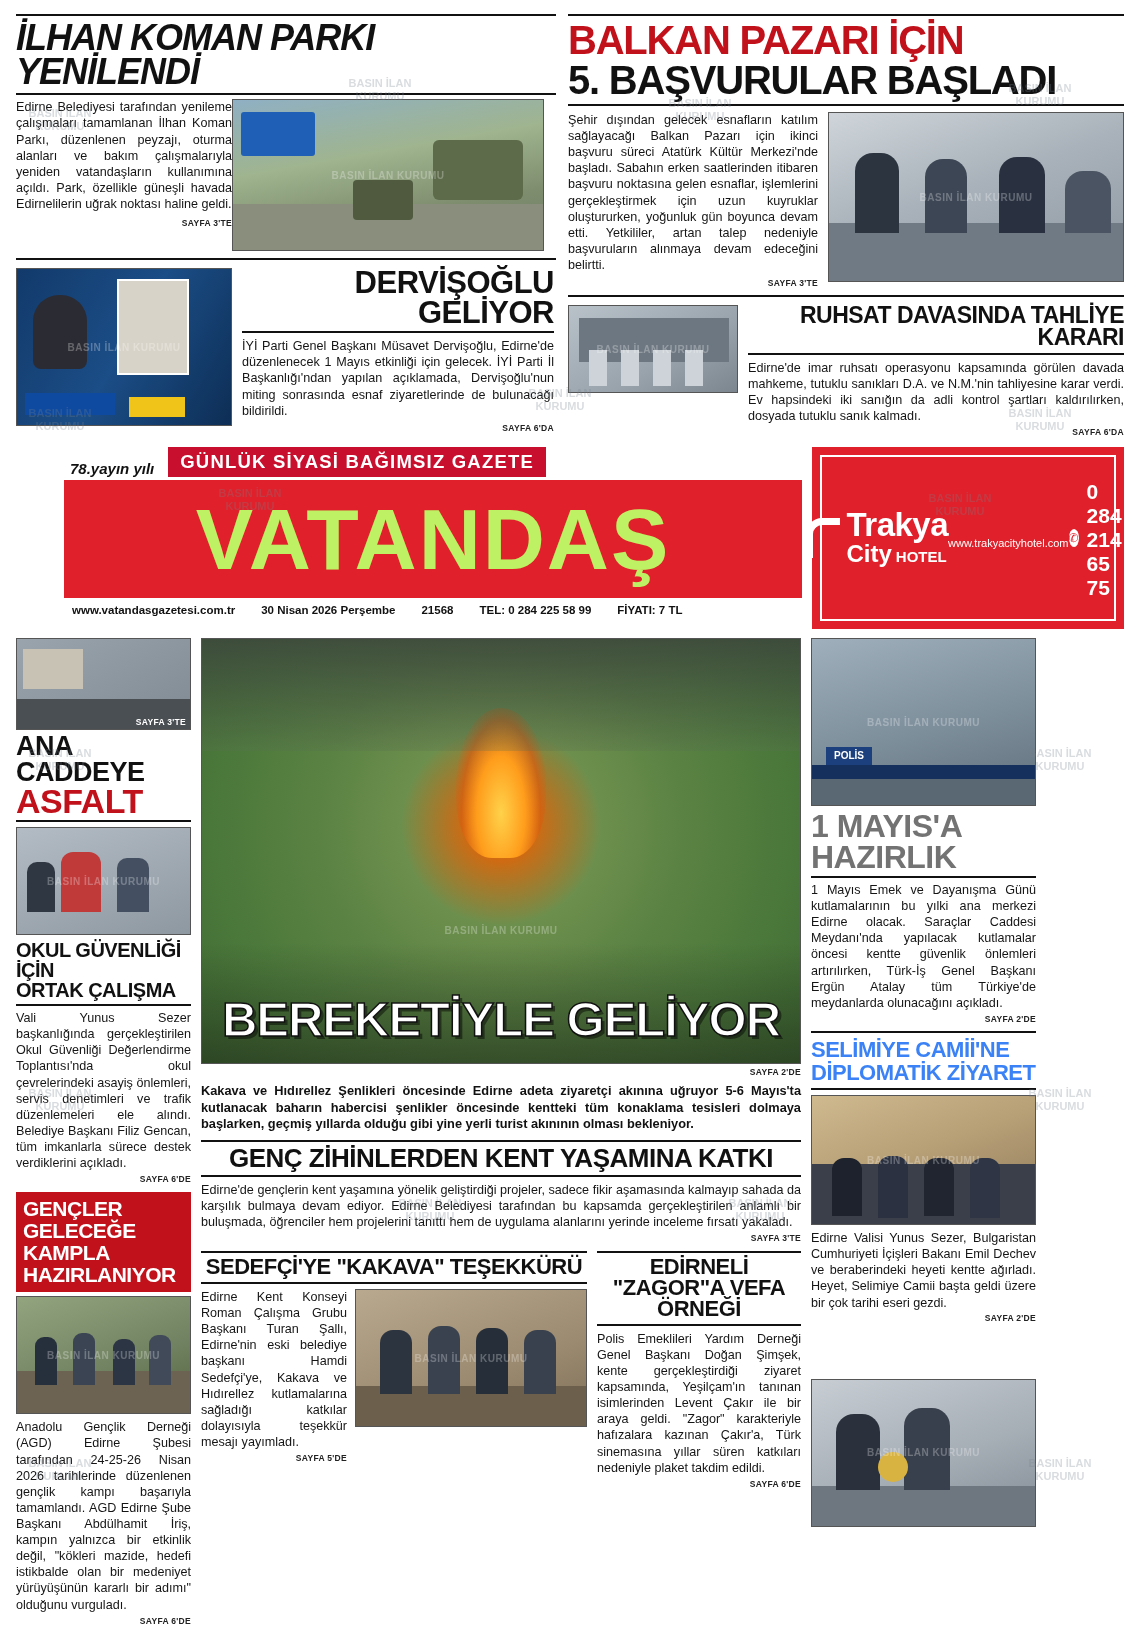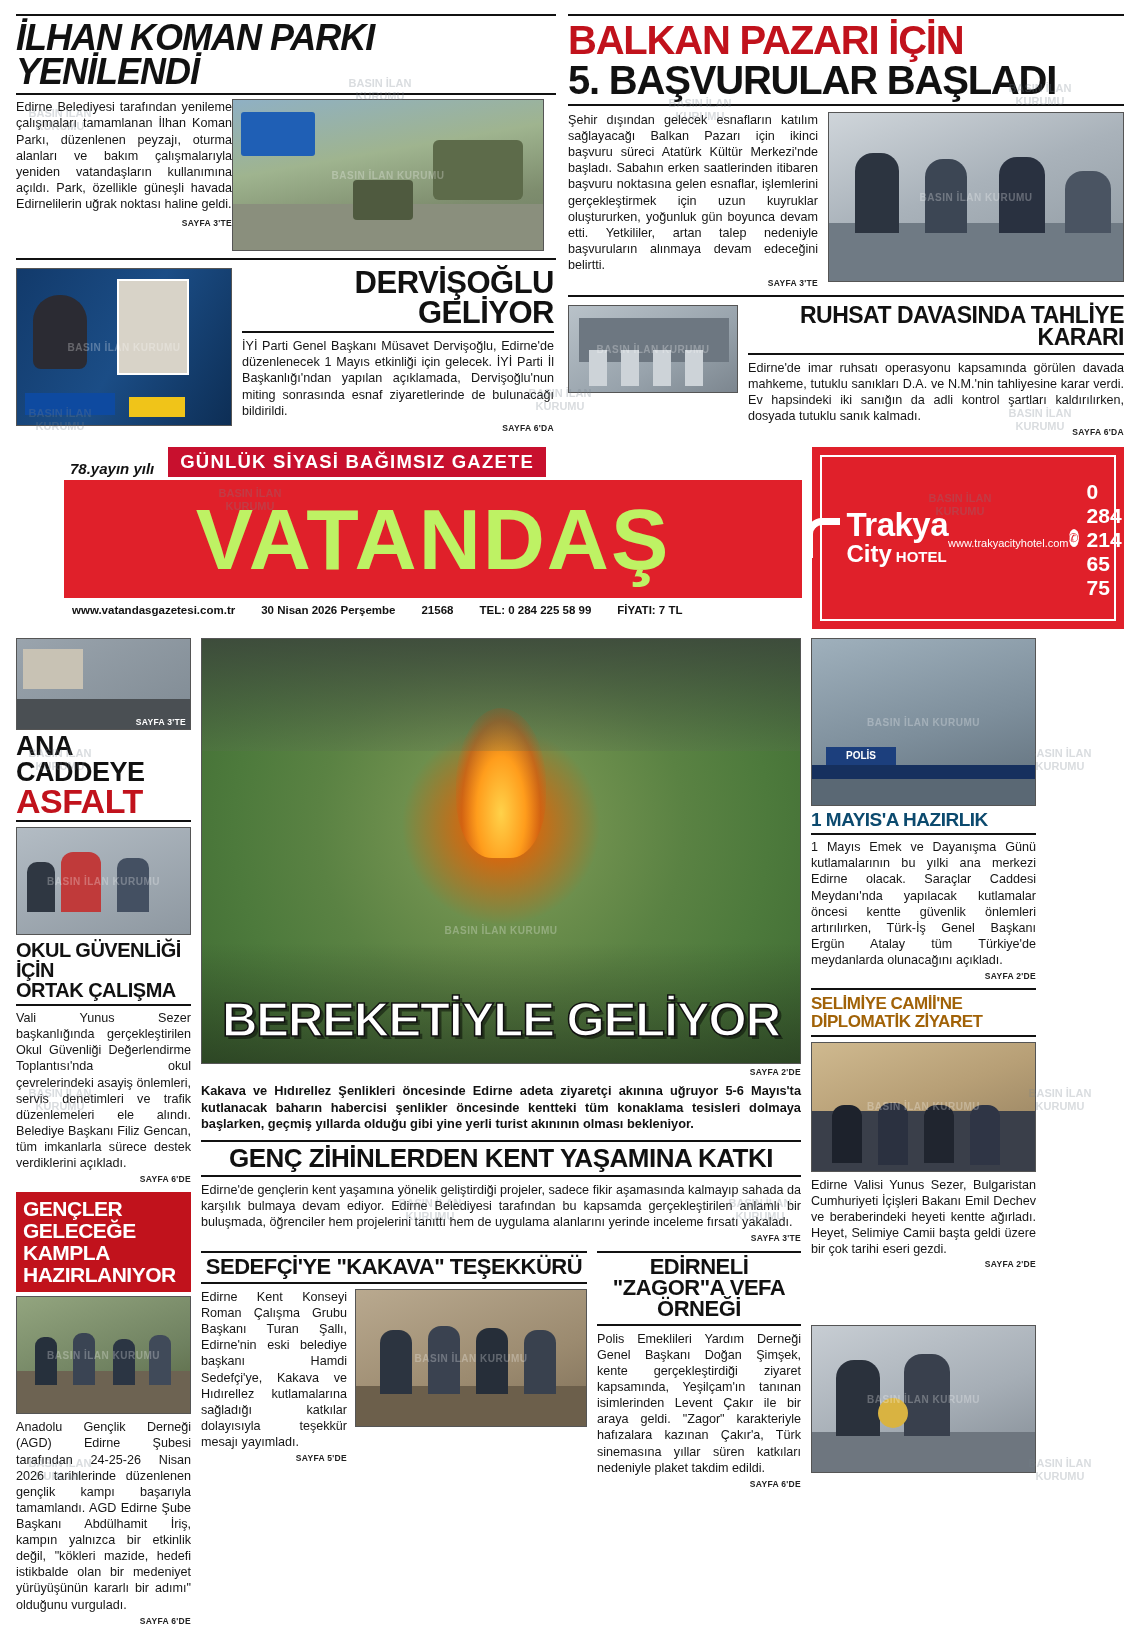--- a/index.html
+++ b/index.html
@@ -88,22 +88,22 @@
 
   .main-photo { width:600px; height:426px; }
   .kakava-ov { position:absolute; left:0; right:0; bottom:16px; text-align:center; }
   .kakava-ov .l1 { font-size:49px; color:#fff; font-weight:bold; letter-spacing:-1px;
      -webkit-text-stroke:1.5px #111; text-shadow:3px 3px 0 rgba(0,0,0,0.45); }
   .kakava-ov .l2 { font-size:49px; color:#fff; font-weight:bold; letter-spacing:-1px;
      -webkit-text-stroke:1.5px #111; text-shadow:3px 3px 0 rgba(0,0,0,0.45); }
   .kakava-cap { font-size:12.8px; font-weight:bold; text-align:justify; line-height:1.3; margin-top:6px; }
 
   .head-genc { font-size:26px; text-align:center; color:#111; }
-  .head-1mayis { font-size:19px; color:#0c4a6e; }
-  .head-selimiye { font-size:17px; color:#a16207; line-height:1.05; }
+  .head-1mayis { font-size:32px; color:#737373; }
+  .head-selimiye { font-size:22px; color:#3b82f6; line-height:1.05; }
 
   .bottom-row { display:flex; gap:10px; margin-top:8px; }
   .head-sedef { font-size:22px; color:#111; }
   .head-zagor { font-size:22px; color:#111; }
 </style>
 </head>
 <body>
 
 <div class="page">
 
@@ -328,21 +328,21 @@
             <div class="body-text">Polis Emeklileri Yardım Derneği Genel Başkanı Doğan Şimşek, kente gerçekleştirdiği ziyaret kapsamında, Yeşilçam'ın tanınan isimlerinden Levent Çakır ile bir araya geldi. "Zagor" karakteriyle hafızalara kazınan Çakır'a, Türk sinemasına yıllar süren katkıları nedeniyle plaket takdim edildi.</div>
             <div class="pageref" style="margin-top:3px;">SAYFA 6'DE</div>
           </div>
         </div>
       </div>
     </div>
 
     <div class="col-right">
       <div class="photo box" style="height:168px;background:linear-gradient(165deg,#9fb0bc 0%,#7d8e9b 55%,#5f6e7a 100%);">
         <div style="position:absolute;left:0;bottom:26px;width:100%;height:14px;background:#16305e;"></div>
-        <div style="position:absolute;left:14px;bottom:40px;width:70px;height:18px;background:#1c3f7d;color:#fff;font-size:10px;font-weight:bold;text-align:center;line-height:18px;">POLİS</div>
+        <div style="position:absolute;left:14px;bottom:40px;width:46px;height:18px;background:#1c3f7d;color:#fff;font-size:10px;font-weight:bold;text-align:center;line-height:18px;">POLİS</div>
         <div style="position:absolute;left:0;bottom:0;width:100%;height:26px;background:#5a6874;"></div>
         <div class="wm">BASIN İLAN
 KURUMU</div>
       </div>
       <div class="hl head-1mayis" style="margin-top:5px;">1 MAYIS'A HAZIRLIK</div>
       <div class="rule" style="margin-top:4px;margin-bottom:4px;"></div>
       <div class="body-text">1 Mayıs Emek ve Dayanışma Günü kutlamalarının bu yılki ana merkezi Edirne olacak. Saraçlar Caddesi Meydanı'nda yapılacak kutlamalar öncesi kentte güvenlik önlemleri artırılırken, Türk-İş Genel Başkanı Ergün Atalay tüm Türkiye'de meydanlarda olunacağını açıkladı.</div>
       <div class="pageref" style="margin-top:3px;">SAYFA 2'DE</div>
 
       <div class="rule" style="margin-top:7px;"></div>

